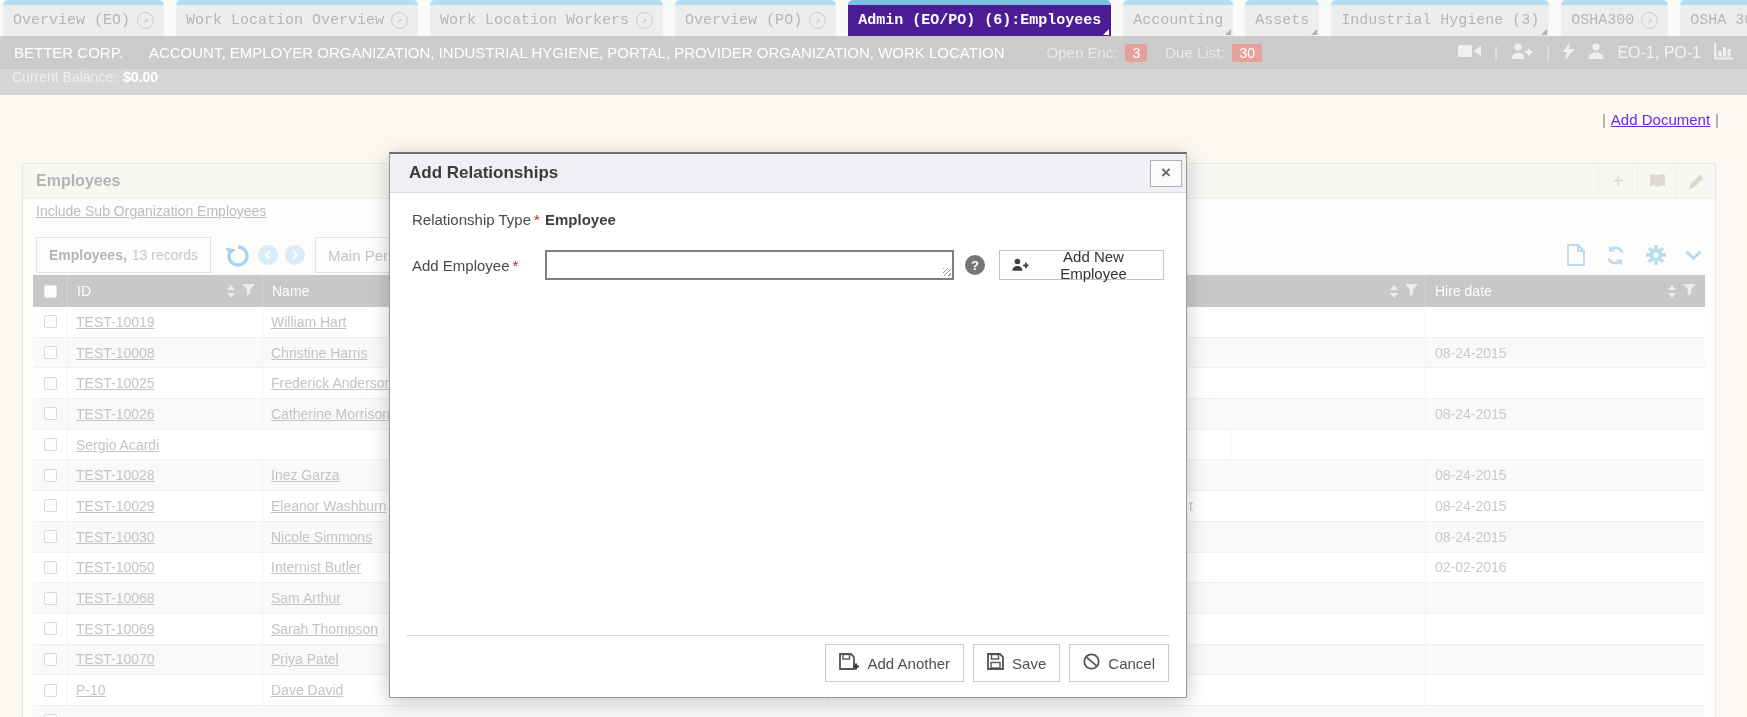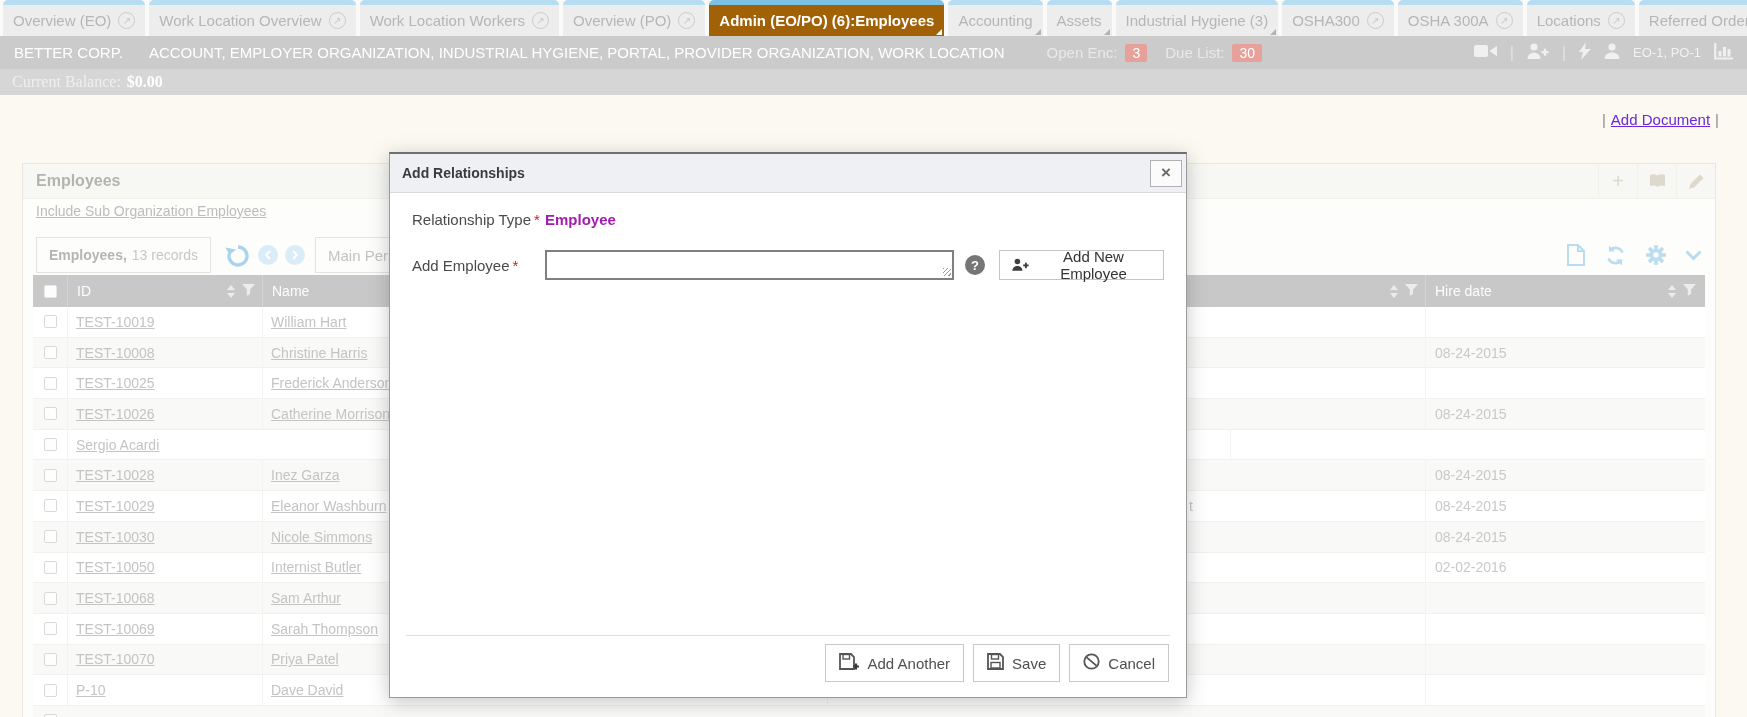--- a/index.html
+++ b/index.html
@@ -1,37 +1,37 @@
 <!DOCTYPE html>
 <html><head>
 <meta charset="utf-8">
 <style>
   html,body{margin:0;padding:0;background:#fbf9f1;font-family:"Liberation Sans",sans-serif;}
   #screen{position:relative;width:1747px;height:717px;overflow:hidden;background:#fbf9f1;}
 
   
-  #tab-bar{position:absolute;top:0;left:0;right:0;height:36px;background:#fafaf8;display:flex;align-items:flex-end;gap:4px;padding-left:3px;overflow:hidden;white-space:nowrap;}
+  #tab-bar{position:absolute;top:0;left:0;right:0;height:36px;background:#fafaf8;display:flex;align-items:flex-end;gap:12px;padding-left:3px;overflow:hidden;white-space:nowrap;font-family:Liberation Mono, monospace;}
   .tab{position:relative;flex:0 0 auto;height:36px;box-sizing:border-box;border-top:5px solid #b7ddf2;background:#ededed;border-radius:5px 5px 0 0;color:#b6b6b6;font-size:15px;display:flex;align-items:center;padding:0 10px;gap:7px;cursor:pointer;}
-  .tab.active{background:#a16207;border-top-color:#7cc0e4;color:#fff;font-weight:bold;}
+  .tab.active{background:#4c1d95;border-top-color:#7cc0e4;color:#fff;font-weight:bold;}
   .tab .ext{width:17px;height:17px;box-sizing:border-box;border:1px solid #cbcbcb;border-radius:50%;font-size:10px;line-height:15px;text-align:center;color:#c6c6c6;font-weight:normal;}
   .tab .fold{position:absolute;right:2px;bottom:1px;width:0;height:0;border-left:6px solid transparent;border-bottom:6px solid #b3b3b3;}
   .tab.active .fold{border-bottom-color:#fff;}
 
   
   #context-bar{position:absolute;top:36px;left:0;right:0;height:33px;background:#cbcbcb;display:flex;align-items:center;color:#fff;font-size:15px;padding:0 14px;box-sizing:border-box;}
   #context-bar .company{margin-right:26px;}
   #context-bar .crumb{margin-right:24px;}
   #context-bar .stat-label{color:#e9e9e9;margin:0 8px 0 18px;}
   .badge{background:#e7a19b;color:#fff;border-radius:2px;padding:1px 7px;font-size:14px;}
   .cb-icons{margin-left:auto;display:flex;align-items:center;gap:13px;}
   .cb-sep{color:#e3e3e3;font-size:16px;}
-  .cb-user{color:#f2f2f2;font-size:13px;}
-
-  
-  #balance-bar{position:absolute;top:69px;left:0;right:0;height:26px;background:#d6d6d6;color:#efefef;font-size:16px;display:flex;align-items:center;padding:0 12px;box-sizing:border-box;font-family:Liberation Serif, serif;}
+  .cb-user{color:#f2f2f2;font-size:16px;}
+
+  
+  #balance-bar{position:absolute;top:69px;left:0;right:0;height:26px;background:#d6d6d6;color:#efefef;font-size:14px;display:flex;padding:0 12px;box-sizing:border-box;}
   #balance-bar b{color:#fff;margin-left:6px;}
 
   
   #add-document-row{position:absolute;top:111px;right:28px;font-size:15px;color:#8b8b8b;}
   #add-document-row a{color:#6d28d9;text-decoration:underline;margin:0 5px;cursor:pointer;}
 
   
   #panel{position:absolute;left:22px;top:163px;width:1694px;height:700px;background:#fdfdfc;border:1px solid #e8e8e3;box-sizing:border-box;}
   .panel-header{height:34px;border-bottom:1px solid #f0f0ec;background:#f7f7f4;display:flex;align-items:center;}
   .panel-title{margin-left:13px;font-size:16px;font-weight:bold;color:#b3b3b3;}
@@ -67,28 +67,28 @@
   .cell a{color:#c4c4c4;text-decoration:underline;cursor:pointer;}
   .cell.hire{color:#c9c9c9;padding-left:9px;}
   .cell.ccb{justify-content:center;padding-left:0;}
   .cbx{width:13px;height:13px;border:1px solid #d9d9d9;border-radius:2px;background:#fefefe;box-sizing:border-box;display:inline-block;}
   .cbx.hdr{background:#fdfdfd;border-color:#e8e8e8;}
   .frag{color:#c4c4c4;margin-left:353px;}
 
   
   #modal{position:absolute;left:389px;top:152px;width:798px;height:546px;background:#fff;border:1px solid #9b9b9b;border-top:2px solid #6f6f6f;box-shadow:0 4px 18px rgba(90,90,90,.35);box-sizing:border-box;z-index:50;}
   .m-header{height:38px;background:#eff0f3;border-bottom:1px solid #dadada;display:flex;align-items:center;}
-  .m-title{margin-left:12px;font-size:14px;font-weight:bold;color:#3b3b3b;}
+  .m-title{margin-left:19px;font-size:17px;font-weight:bold;color:#3b3b3b;}
   .m-close{margin-left:auto;margin-right:4px;width:32px;height:27px;box-sizing:border-box;border:1px solid #b1b1b1;background:#fbfbfb;display:flex;align-items:center;justify-content:center;color:#6d675f;font-weight:bold;font-size:17px;cursor:pointer;}
   .m-body{position:relative;padding:18px 22px;}
   .f-row{display:flex;align-items:center;}
   .f-row.second{margin-top:22px;}
   .f-label{width:133px;flex:0 0 133px;font-size:15px;color:#4a4a4a;}
   .req{color:#cc2222;margin-left:3px;}
-  .f-value{font-size:15px;font-weight:bold;color:#a21caf;}
+  .f-value{font-size:15px;font-weight:bold;color:#404040;}
   .input-wrap{position:relative;width:409px;flex:0 0 409px;}
   .input-wrap input{width:100%;height:30px;box-sizing:border-box;border:2px solid #7f7f7f;background:#fff;outline:none;font-size:14px;padding:0 8px;font-family:"Liberation Sans",sans-serif;}
   .grip{position:absolute;right:3px;bottom:4px;width:8px;height:8px;background:repeating-linear-gradient(135deg,#9a9a9a 0 1px,transparent 1px 3px);}
   .help{width:20px;height:20px;flex:0 0 20px;border-radius:50%;background:#767676;color:#fff;font-size:13px;font-weight:bold;display:flex;align-items:center;justify-content:center;margin-left:11px;cursor:pointer;}
   .btn-addnew{margin-left:14px;height:30px;border:1px solid #c4c4c4;background:#fff;display:flex;align-items:center;gap:7px;padding:0 12px;font-size:15px;color:#333;cursor:pointer;font-family:"Liberation Sans",sans-serif;}
   .m-footer{position:absolute;left:0;right:0;bottom:0;height:62px;}
   .m-sep{position:absolute;left:16px;right:16px;top:0;border-top:1px solid #dddddd;}
   .m-buttons{position:absolute;right:17px;top:9px;display:flex;gap:9px;}
   .btn{height:38px;border:1px solid #c9c9c9;background:#fff;display:flex;align-items:center;gap:8px;padding:0 13px;font-size:15px;color:#4f4f4f;cursor:pointer;font-family:"Liberation Sans",sans-serif;}
 </style>

